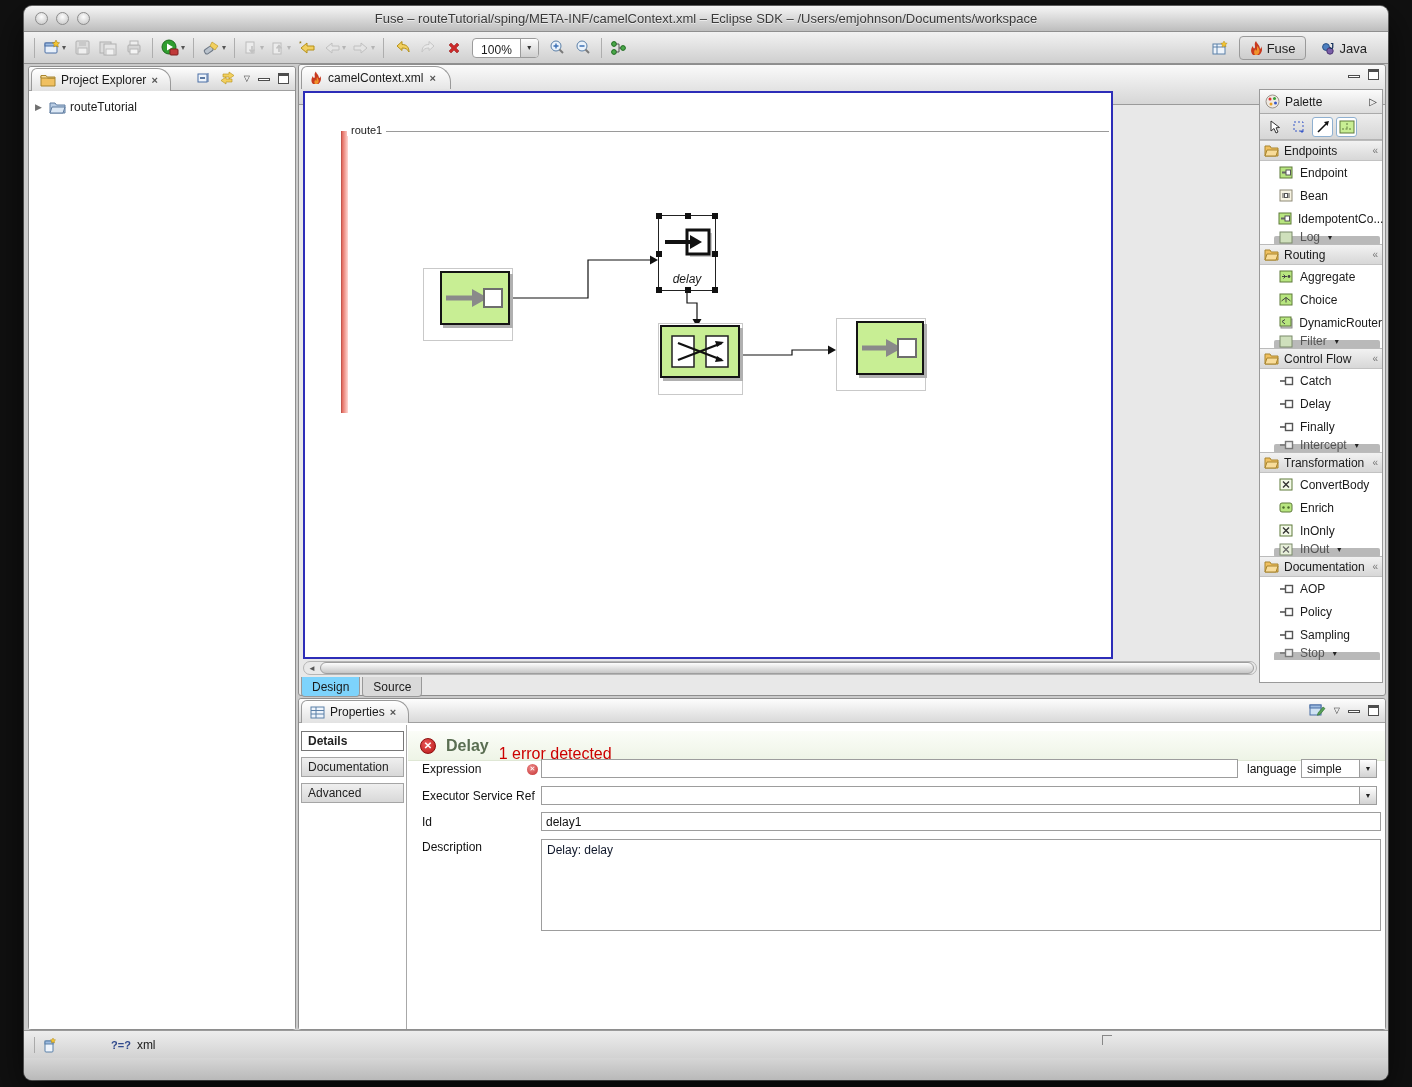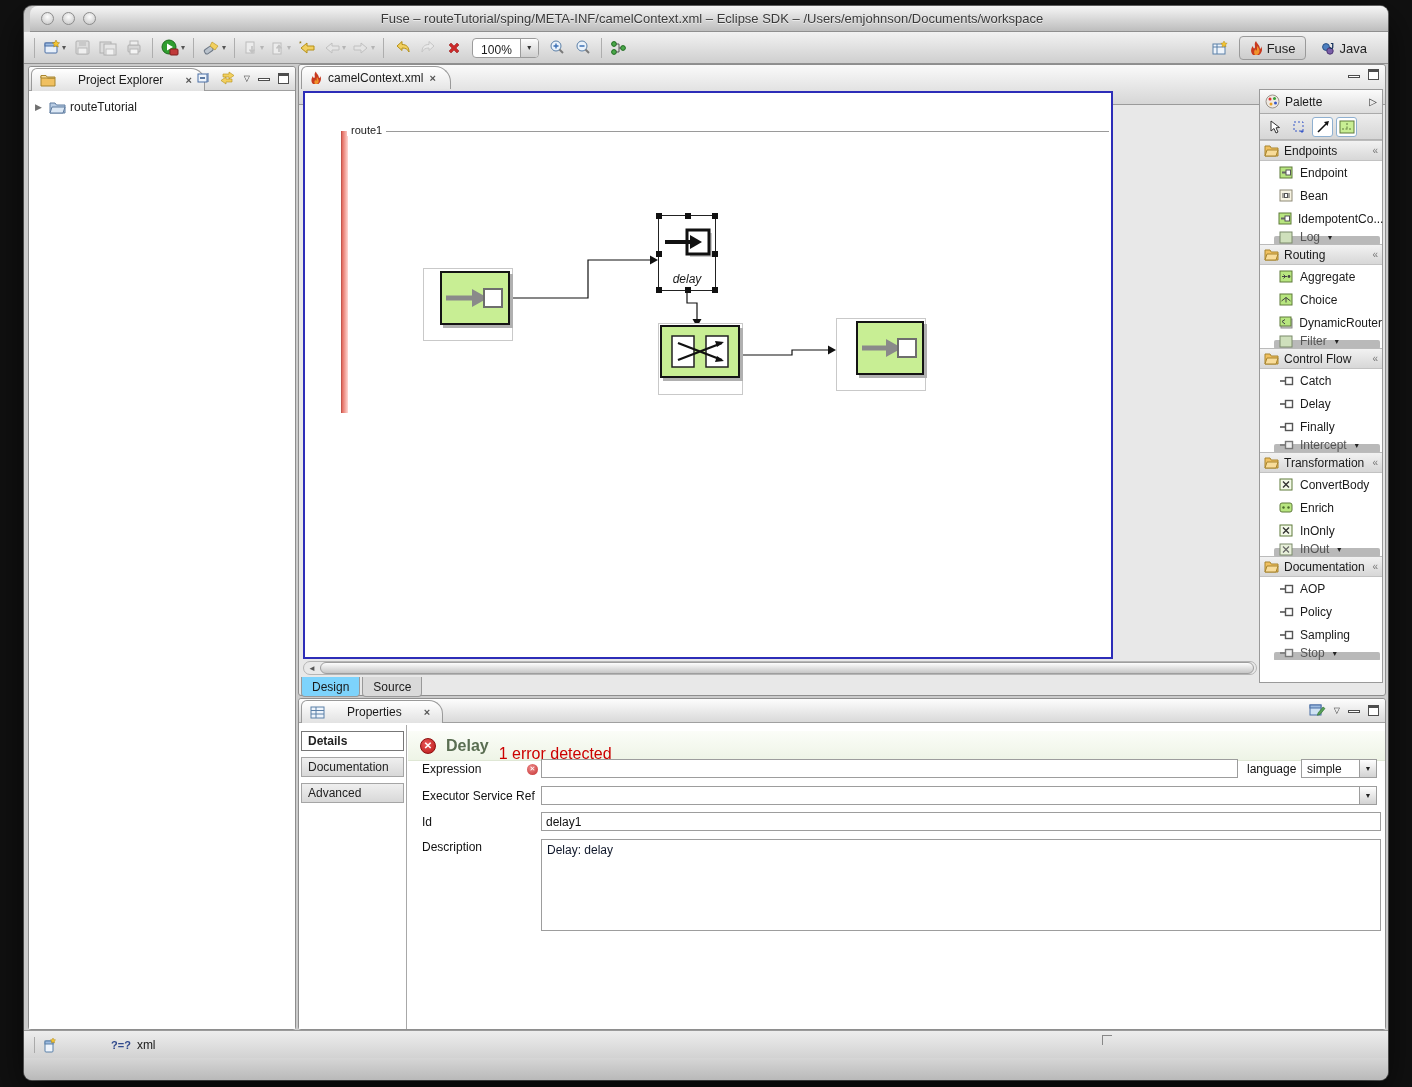--- a/index.html
+++ b/index.html
@@ -17,21 +17,20 @@
     position:absolute; left:24px; top:6px; width:1364px; height:1074px;
     background:#cbcbcb; border-radius:8px;
     box-shadow:0 14px 40px rgba(0,0,0,.65), 0 0 0 1px #6d6d6d;
     overflow:hidden;
   }
   .titlebar {
     position:absolute; left:0; top:0; width:100%; height:26px;
     background:linear-gradient(#f6f6f6, #bdbdbd);
     border-bottom:1px solid #8f8f8f;
     border-radius:8px 8px 0 0;
-    margin-left:6px;
   }
   .title-text {
     position:absolute; left:0; right:0; top:5px; text-align:center;
     font-size:13px; color:#3a3a3a; text-shadow:0 1px 0 rgba(255,255,255,.6);
   }
   .lights { position:absolute; left:11px; top:6px; display:flex; gap:8px; }
   .light {
     width:13px; height:13px; border-radius:50%;
     background:radial-gradient(circle at 50% 35%, #fdfdfd, #c2c2c2);
     border:1px solid #8c8c8c;
@@ -68,21 +67,21 @@
   .persp-btn.sel { background:linear-gradient(#e9e9e9,#cdcdcd); border:1px solid #9a9a9a; }
   
   .panel { position:absolute; background:#fff; border:1px solid #8e8e8e; border-radius:3px; }
   .view-tabrow {
     position:absolute; left:0; top:0; right:0; height:24px;
     background:linear-gradient(#fdfdfd,#d9d9d9);
     border-bottom:1px solid #a0a0a0; border-radius:3px 3px 0 0;
   }
   .view-tab {
     position:absolute; left:2px; top:1px; height:23px;
-    display:flex; align-items:center; gap:22px; padding:0 12px 0 8px;
+    display:flex; align-items:center; gap:5px; padding:0 12px 0 8px;
     background:linear-gradient(#ffffff,#e2e2e2);
     border:1px solid #9a9a9a; border-bottom:none;
     border-radius:6px 14px 0 0; font-size:12px;
   }
   .tab-close { color:#555; font-weight:bold; font-size:11px; }
   .view-icons { position:absolute; right:6px; top:4px; display:flex; align-items:center; gap:8px; }
   .ic-min { width:12px; height:3px; border:1px solid #4d4d4d; background:#fff; margin-top:3px; }
   .ic-max { width:11px; height:11px; border:1px solid #4d4d4d; border-top:3px solid #4d4d4d; background:#fff; }
   .ic-menu { font-size:8px; color:#333; }
   

